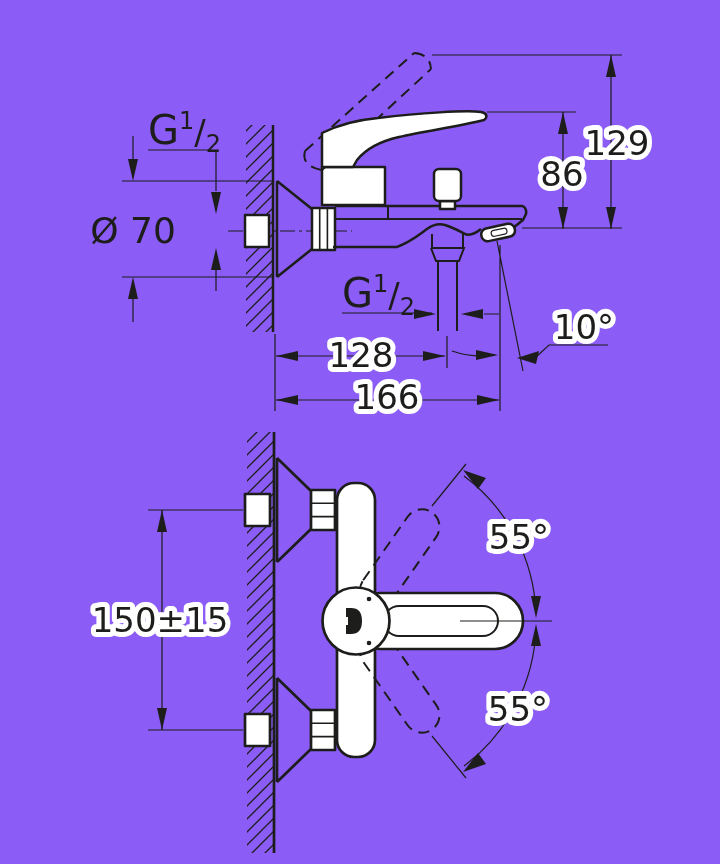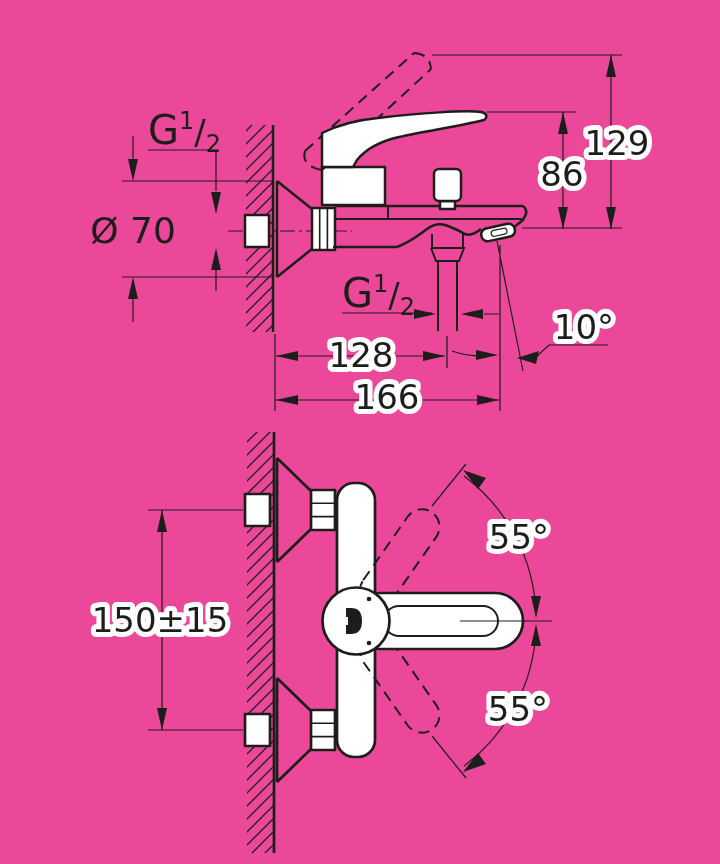--- a/index.html
+++ b/index.html
@@ -1,16 +1,16 @@
 <!DOCTYPE html>
 <html><head>
 <meta charset="utf-8">
 <style>
   html,body{margin:0;padding:0;background:#fff;}
-  .page{width:720px;height:864px;background:#ec4899;position:relative;overflow:hidden;}
+  .page{width:720px;height:864px;background:#8b5cf6;position:relative;overflow:hidden;}
   svg{display:block;}
   
   .ol  {fill:#fff;stroke:#1d1d1b;stroke-width:2.5;stroke-linejoin:round;}
   .ol2 {fill:#fff;stroke:#1d1d1b;stroke-width:2.7;stroke-linejoin:round;}
   .st  {fill:none;stroke:#1d1d1b;stroke-width:2.5;stroke-linejoin:round;}
   .st2 {fill:none;stroke:#1d1d1b;stroke-width:2.7;stroke-linejoin:round;}
   .md  {fill:none;stroke:#1d1d1b;stroke-width:2;}
   .md16{fill:none;stroke:#1d1d1b;stroke-width:1.6;}
   .thin{fill:none;stroke:#1d1d1b;stroke-width:1.2;}
   .dash{fill:none;stroke:#1d1d1b;stroke-width:2;stroke-dasharray:11 7;}

